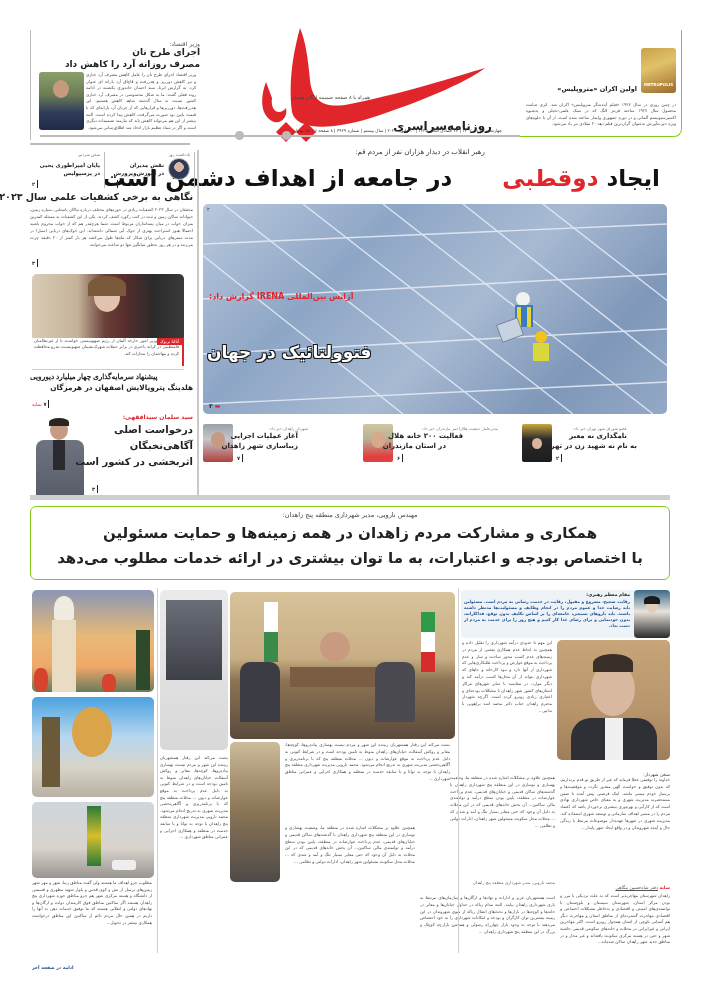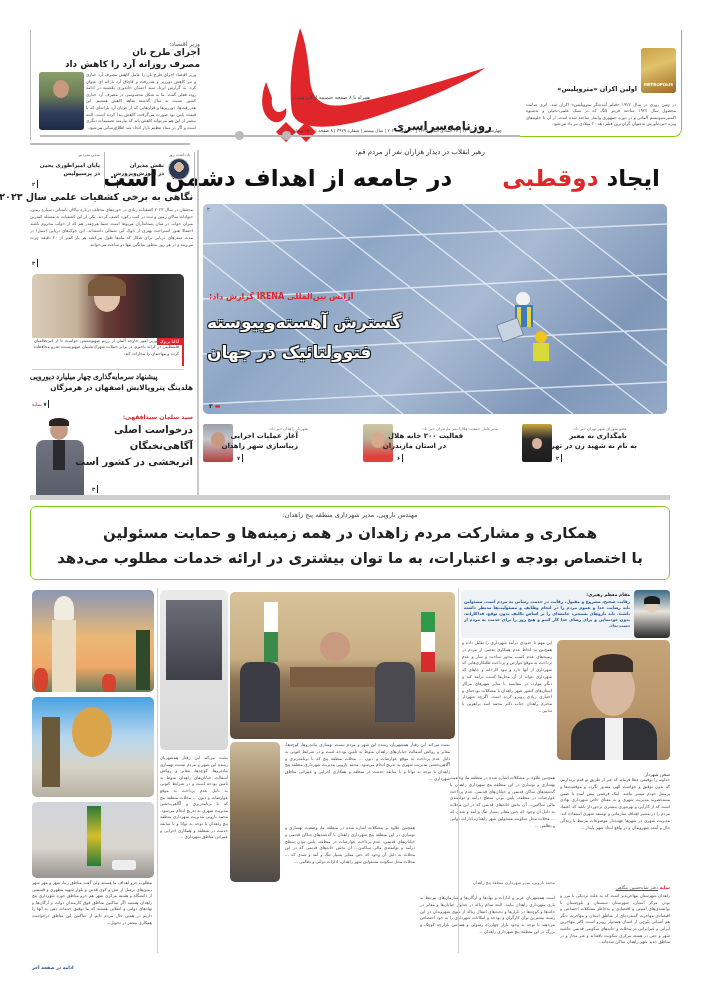--- a/index.html
+++ b/index.html
@@ -78,21 +78,20 @@
       <circle cx="20" cy="0" r="7" fill="#f2f2f2"></circle>
       <rect x="12" y="6" width="18" height="22" fill="#3b7bbf"></rect>
       <rect x="14" y="8" width="4" height="20" fill="#e8d43a"></rect>
       <rect x="24" y="8" width="4" height="20" fill="#e8d43a"></rect>
       <rect x="-4" y="22" width="22" height="18" fill="#c8d3e2" stroke="#6c7c94" stroke-width="0.8" transform="rotate(-20 7 31)"></rect>
       <circle cx="38" cy="38" r="6" fill="#f2c318"></circle>
       <rect x="30" y="44" width="16" height="18" fill="#d8d83a"></rect>
     </g>
   </svg>
   <div class="abs bold" style="left:6px; top:88px; font-size:8px; color:#e0262b; background:rgba(255,255,255,0.0);">آژانس بین‌المللی IRENA گزارش داد:</div>
-  <div class="abs bold" style="left:4px; top:108px; font-size:17px; color:#fff; text-shadow:1px 1px 0 #1a1a1a,-1px 1px 0 #1a1a1a,1px -1px 0 #1a1a1a,-1px -1px 0 #1a1a1a;">گسترش آهسته‌وپیوسته</div>
   <div class="abs bold" style="left:4px; top:138px; font-size:17px; color:#fff; text-shadow:1px 1px 0 #1a1a1a,-1px 1px 0 #1a1a1a,1px -1px 0 #1a1a1a,-1px -1px 0 #1a1a1a;">فتوولتائیک در جهان</div>
   <div class="abs" style="left:6px; top:198px; font-size:6px; font-weight:bold;">
     <span style="color:#e0262b;">▬</span> <span>۳</span>
   </div>
 </div>
 <div class="abs" style="left:207px; top:206px; font-size:5px; color:#333;">۲</div>
 
 <div class="abs" style="left:203px; top:418px; width:464px; height:75px;">
 
   <div class="abs" style="right:0; top:6px; width:145px; height:60px;">

